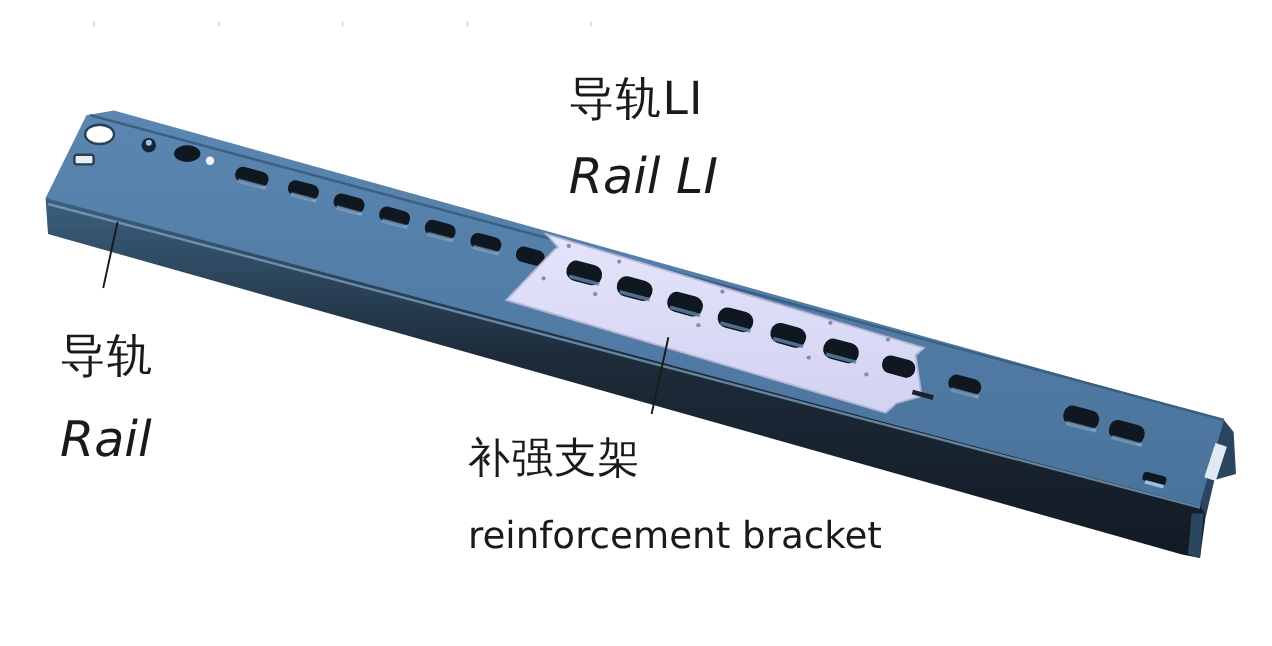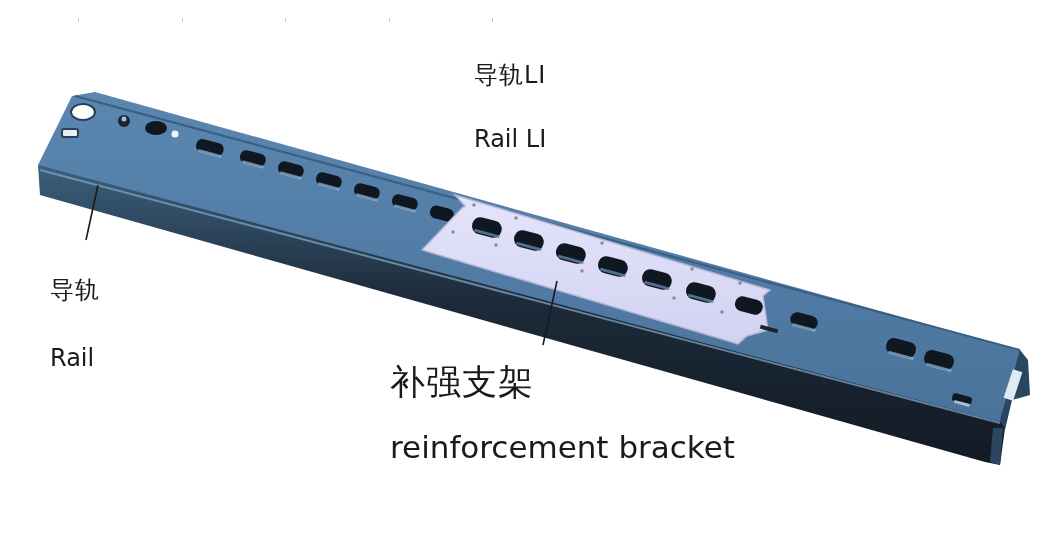--- a/index.html
+++ b/index.html
@@ -1,22 +1,22 @@
 <!DOCTYPE html>
 <html><head>
 <meta charset="utf-8">
 <style>
   html, body { margin: 0; padding: 0; background: #ffffff; }
   body { width: 1060px; height: 538px; position: relative; overflow: hidden;
          font-family: "DejaVu Sans", "Liberation Sans", sans-serif; color: #111; }
   .figure { position: absolute; left: 0; top: 0; width: 1060px; height: 538px; }
   .figure svg { position: absolute; left: 0; top: 0; }
   .label { position: absolute; white-space: nowrap; line-height: 1; color: #1a1a1a; }
-  .zh { font-size: 24px; letter-spacing: 1px; }
-  .en { font-size: 24px; }
+  .zh { font-size: 38px; letter-spacing: 1px; }
+  .en { font-size: 41px; font-style: italic; }
   .en-long { font-size: 31px; }
   .tick { position: absolute; top: 18px; width: 1px; height: 4px; background: #c9c9c9; }
 </style>
 </head>
 <body>
 
 <div class="figure">
 
   <div class="tick" style="left:78px"></div>
   <div class="tick" style="left:182px"></div>

